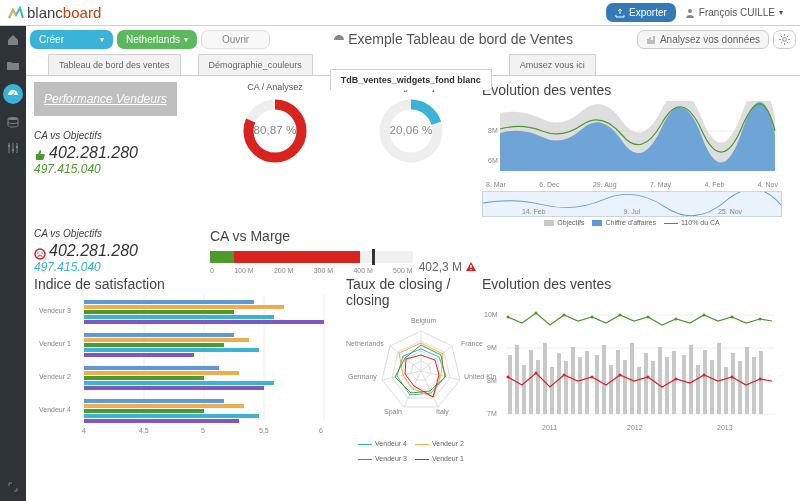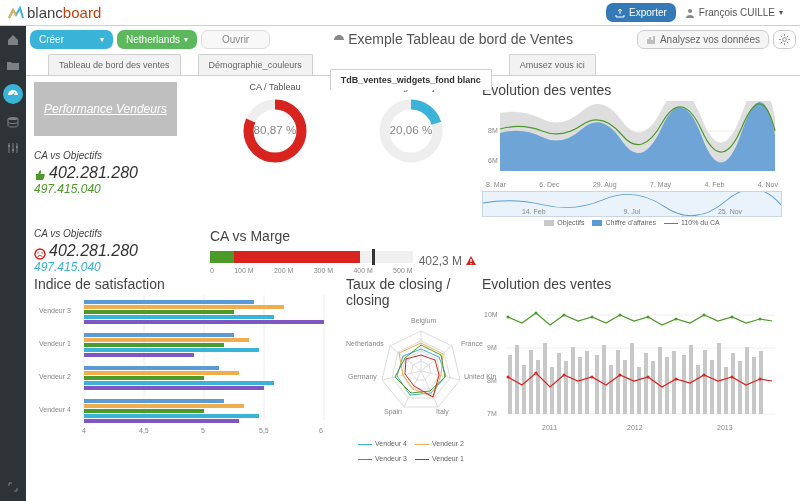--- a/index.html
+++ b/index.html
@@ -22,21 +22,21 @@
 .btn-gear { border:1px solid #ccc; color:#666; padding:3px 5px; }
 .sidebar { position:absolute; left:0; top:26px; bottom:0; width:26px; background:#2e3338; display:flex; flex-direction:column; align-items:center; padding-top:6px; gap:10px; }
 .sidebar .icon { width:16px; height:16px; display:flex; align-items:center; justify-content:center; color:#7a8288; cursor:pointer; }
 .sidebar .icon.active { width:20px; height:20px; border-radius:50%; background:#39b3d7; color:#fff; }
 .sidebar .bot { margin-top:auto; margin-bottom:6px; }
 .main { position:absolute; left:26px; right:0; top:52px; bottom:0; background:#fff; overflow:hidden; }
 .tabs { height:24px; display:flex; align-items:flex-end; gap:1px; padding-left:6px; border-bottom:1px solid #d0d0d0; }
 .tab { padding:5px 10px; font-size:9px; color:#666; background:#f2f2f2; border:1px solid #d0d0d0; border-bottom:none; cursor:pointer; border-radius:2px 2px 0 0;margin-left:16px;}
 .tab.active { background:#fff; color:#333; font-weight:bold; position:relative; top:15px; }
 .dash { padding:6px 8px; display:grid; grid-template-columns: 170px 130px 130px 300px; grid-template-rows: auto auto auto; gap:2px 6px; }
-.title-box { background:#bfbfbf; color:#fff; padding:20px 10px; font-size:12px; text-decoration:underline; font-style:italic; display:inline-block;}
+.title-box { background:#bfbfbf; color:#fff; padding:10px 10px; font-size:12px; text-decoration:underline; font-style:italic; display:inline-block;}
 .kpi-block { font-size:10px;font-style:italic; }
 .kpi-title { color:#444; margin-bottom:3px; }
 .kpi-val1 { color:#333; font-size:16px; }
 .kpi-val2 { font-size:12px; }
 .kpi-val2.green{color:#4c9a2a;} .kpi-val2.blue{color:#39b3d7;}
 .kpi-ico { display:inline-block; width:12px; height:12px; vertical-align:middle; margin-right:3px;}
 .donut-wrap { text-align:center; }
 .donut-title { font-size:9px; color:#555; margin-bottom:4px; }
 .donut { width:70px; height:70px; }
 .chart-title { font-size:14px; color:#444; margin-bottom:3px; }
@@ -168,21 +168,21 @@
       <div class="kpi-block">
         <div class="kpi-title">CA vs Objectifs</div>
         <div><svg class="kpi-ico" viewBox="0 0 12 12">
               <path d="M2 5h2v6H2zM4 5l2-4c1 0 1 1 1 2l-.5 2H10c1 0 1 1 .5 2l-1 3c0 .5-.5 1-1 1H4z" fill="#4c9a2a"></path>
             </svg><span class="kpi-val1">402.281.280</span></div>
         <div class="kpi-val2 green">497.415.040</div>
       </div>
     </div>
 
     <div class="donut-wrap">
-      <div class="donut-title">CA / Tableau</div>
+      <div class="donut-title">CA / Analysez</div>
       <svg class="donut" viewBox="0 0 42 42">
         <circle cx="21" cy="21" r="15.9" fill="none" stroke="#eee" stroke-width="6"></circle>
         <circle cx="21" cy="21" r="15.9" fill="none" stroke="#d9231f" stroke-width="6" stroke-dasharray="80.87 100" transform="rotate(-90 21 21)"></circle>
         <text x="21" y="23" text-anchor="middle" font-size="5" fill="#d9231f">80,87 %</text>
       </svg>
     </div>
 
     <div class="donut-wrap">
       <div class="donut-title">Marge / Obj</div>
       <svg class="donut" viewBox="0 0 42 42">
@@ -234,21 +234,21 @@
             <circle cx="6" cy="6" r="5" fill="none" stroke="#d9231f" stroke-width="1.5"></circle>
             <circle cx="4" cy="5" r=".7" fill="#d9231f"></circle>
             <circle cx="8" cy="5" r=".7" fill="#d9231f"></circle>
             <path d="M3.5 9c.5-1 1.5-1.5 2.5-1.5s2 .5 2.5 1.5" fill="none" stroke="#d9231f"></path>
           </svg><span class="kpi-val1">402.281.280</span></div>
       <div class="kpi-val2 blue">497.415.040</div>
     </div>
 
     <div class="barh-wrap" style="grid-column:2/4">
       <div class="chart-title">CA vs Marge</div>
-      <div style="display:flex;align-items:center;gap:6px">
+      <div style="display:flex;align-items:flex-end;gap:6px">
         <div style="flex:1">
           <div class="barh-track">
             <div class="barh-seg" style="left:0;width:12%;background:#4c9a2a"></div>
             <div class="barh-seg" style="left:12%;width:62%;background:#d9231f"></div>
             <div style="position:absolute;left:80%;top:-2px;bottom:-2px;width:3px;background:#333"></div>
           </div>
           <div class="barh-axis">
             <span>0</span>
               <span>100 M</span>
               <span>200 M</span>

